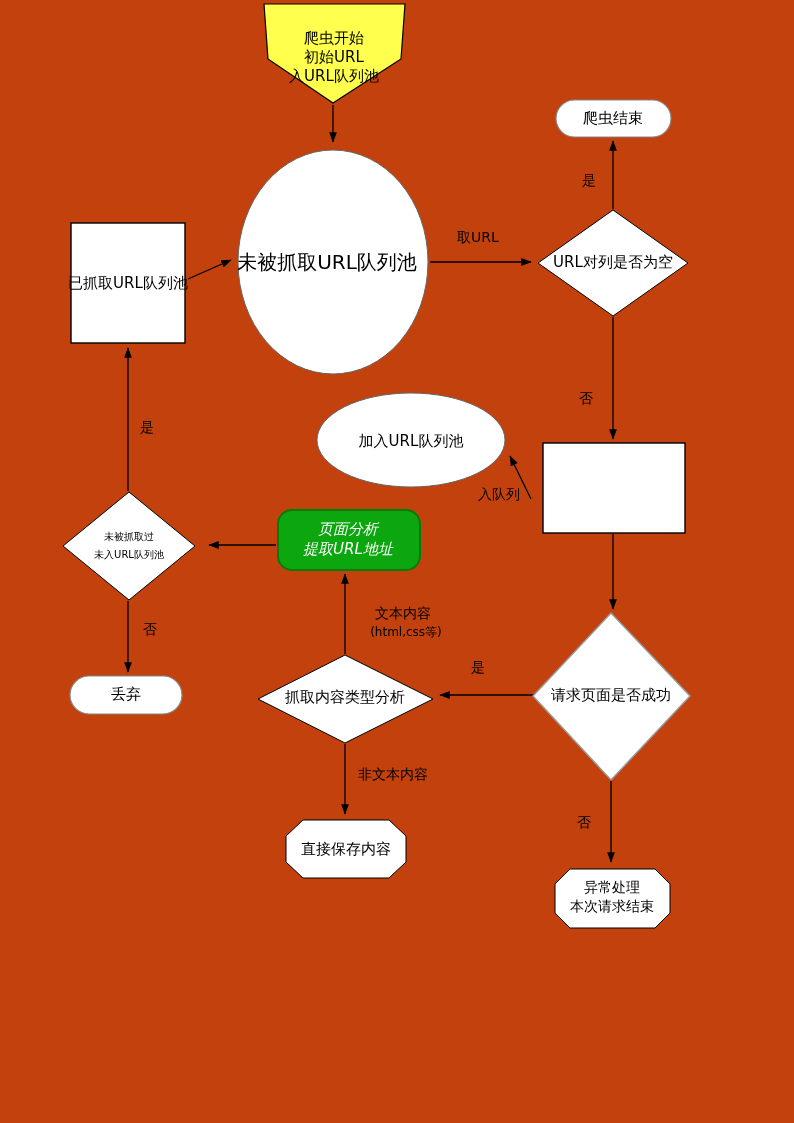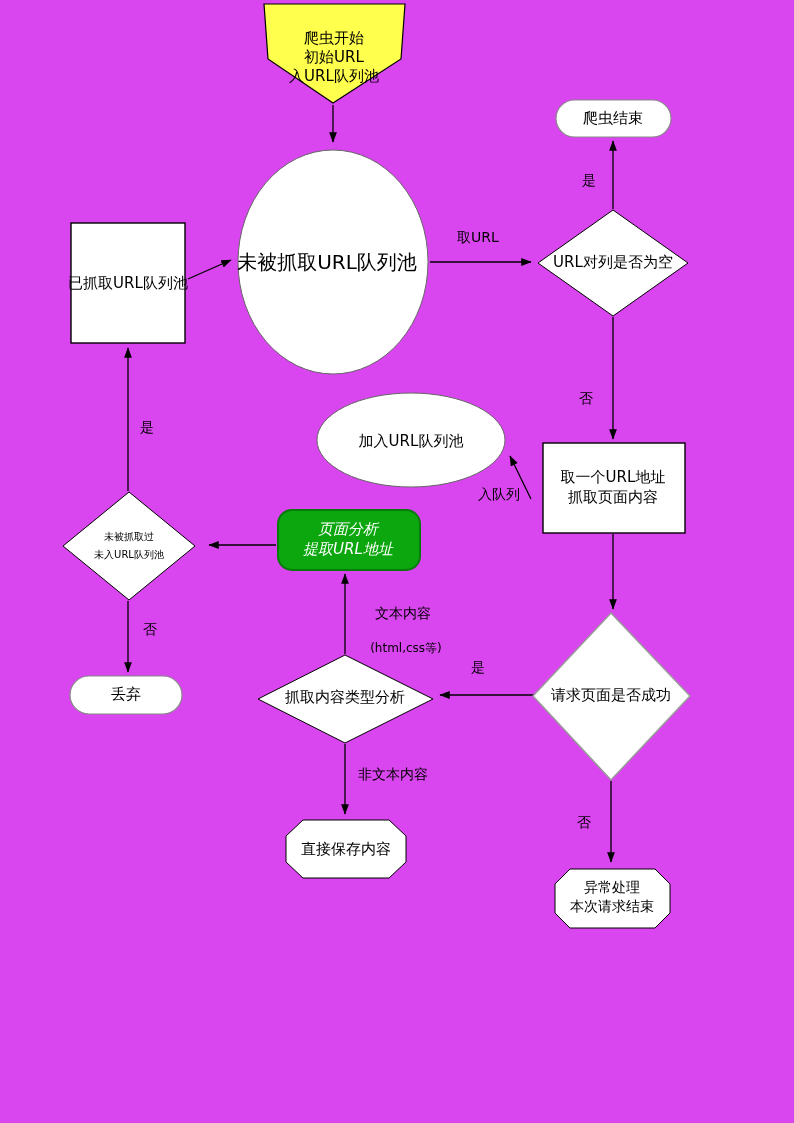--- a/index.html
+++ b/index.html
@@ -1,24 +1,24 @@
 <!DOCTYPE html>
 <html><head>
 <meta charset="utf-8">
 <style>
   html,body{margin:0;padding:0;background:#ffffff;}
-  #page{position:relative;width:794px;height:1123px;background:#d946ef;overflow:hidden;
+  #page{position:relative;width:794px;height:1123px;background:#c2410c;overflow:hidden;
         font-family:"DejaVu Sans",sans-serif;color:#000;}
   #shapes{position:absolute;left:0;top:0;width:794px;height:1123px;}
   .node-text{position:absolute;transform:translate(-50%,-50%);text-align:center;
              font-size:15px;line-height:19px;white-space:nowrap;color:#000;}
   .edge-label{position:absolute;transform:translate(-50%,-50%);font-size:14px;
               white-space:nowrap;color:#000;}
   .white-text{color:#ffffff;font-style:italic;}
-  .sub{font-size:12px;margin-top:16px;}
+  .sub{font-size:12px;}
 </style>
 </head>
 <body>
 
 <div id="page">
 
   <svg id="shapes" viewBox="0 0 794 1123">
     <defs>
       <marker id="arw" markerWidth="9" markerHeight="7" refX="7.5" refY="3" orient="auto">
         <path d="M0,0 L8,3 L0,6 Z" fill="#000"></path>
@@ -65,24 +65,20 @@
   </div>
 
   <div class="node-text" style="left:327px;top:262px;font-size:20px;text-align:center;">未被抓取URL队列池</div>
 
   <div class="node-text" style="left:128px;top:283px;">已抓取URL队列池</div>
 
   <div class="node-text" style="left:613px;top:262px;">URL对列是否为空</div>
 
   <div class="node-text" style="left:613px;top:118px;">爬虫结束</div>
 
-  <div class="node-text" style="left:613px;top:487px;line-height:20px;">
-    <div>取一个URL地址</div>
-    <div>抓取页面内容</div>
-  </div>
 
   <div class="node-text" style="left:411px;top:441px;">加入URL队列池</div>
 
   <div class="node-text white-text" style="left:348px;top:539px;line-height:20px;">
     <div>页面分析</div>
     <div>提取URL地址</div>
   </div>
 
   <div class="node-text" style="left:129px;top:546px;font-size:10px;line-height:18px;">
     <div>未被抓取过</div>

